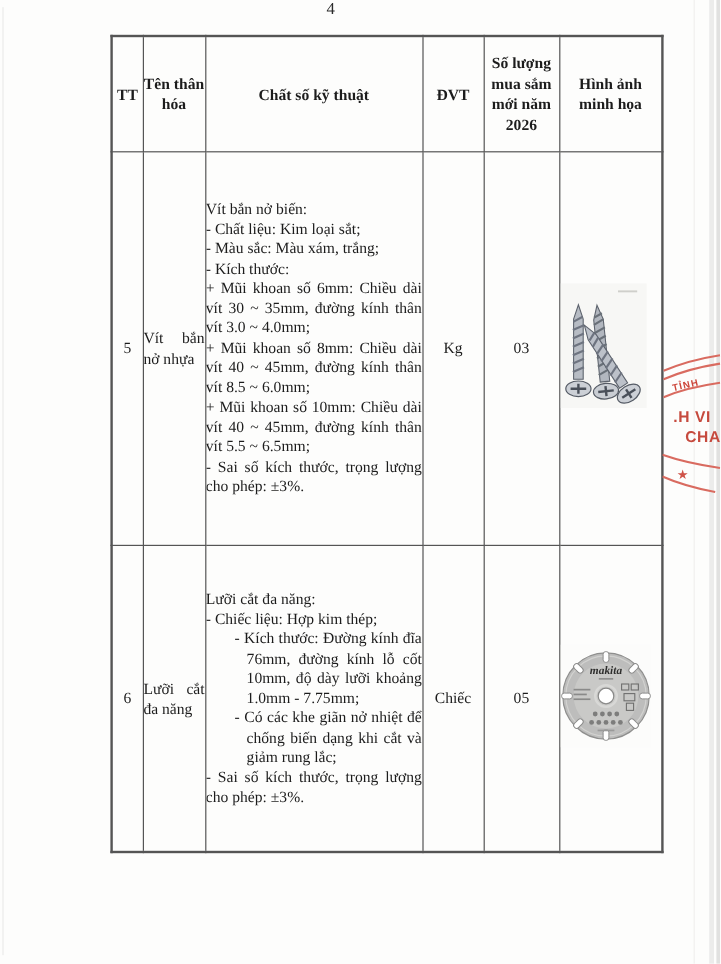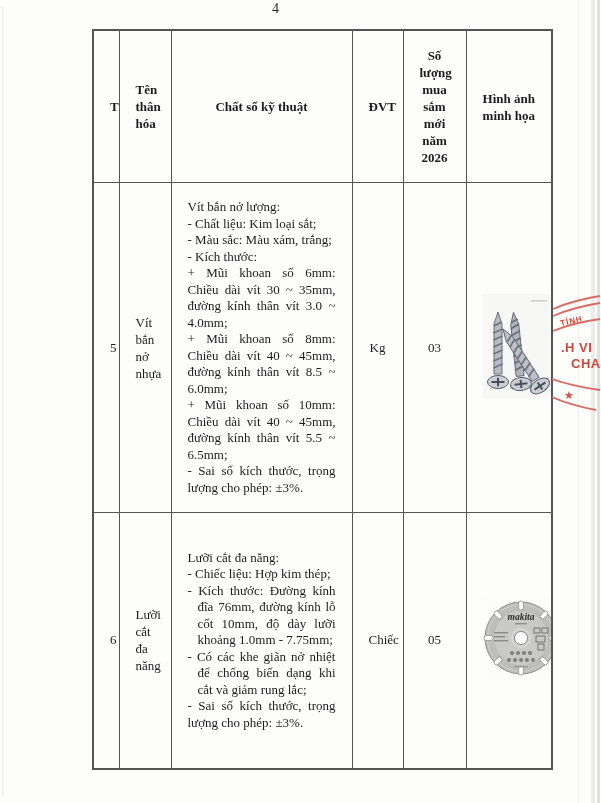--- a/index.html
+++ b/index.html
@@ -21,21 +21,21 @@
   .right-faint-line{position:absolute;left:578px;top:0;width:1px;height:803px;background:#f0efee;}
 
   table.spec{
     position:absolute;left:92px;top:29px;
     border-collapse:collapse;table-layout:fixed;
     width:459px;
     border:2px solid #555;
   }
   table.spec td, table.spec th{
     border:1px solid #555;
-    padding:16px;
+    padding:0;
     vertical-align:middle;
     font-size:13px;
     overflow:hidden;
   }
   col.c-tt{width:26px;}
   col.c-name{width:52px;}
   col.c-spec{width:181px;}
   col.c-dvt{width:51px;}
   col.c-qty{width:63px;}
   col.c-img{width:86px;}
@@ -48,21 +48,21 @@
   th.pad{padding:0 3px;}
 
   td.center{text-align:center;}
   td.name{
     text-align:justify;padding:0 3px;line-height:17px;
   }
   td.specs{padding:0 7px 0 6px;}
   td.specs p{
     margin:0;text-align:justify;line-height:16.5px;
   }
-  td.specs p.hang{padding-left:10px;text-indent:-10px;}
+  td.specs p.hang{padding-left:10px;text-indent:-10px;margin-left:24px;}
   td.img-cell{}
 
   .stamp{
     position:absolute;left:552px;top:293px;width:49px;height:120px;
     pointer-events:none;
   }
   .stamp svg{display:block;}
 </style>
 </head>
 <body>
@@ -93,21 +93,21 @@
         <th>ĐVT</th>
         <th class="pad">Số lượng mua sắm mới năm 2026</th>
         <th class="pad">Hình ảnh minh họa</th>
       </tr>
     </thead>
     <tbody>
       <tr class="row5">
         <td class="center">5</td>
         <td class="name">Vít bắn nở nhựa</td>
         <td class="specs">
-          <p>Vít bắn nở lượng:</p>
+          <p>Vít bắn nở biến:</p>
           <p>- Chất liệu: Kim loại sắt;</p>
           <p>- Màu sắc: Màu xám, trắng;</p>
           <p>- Kích thước:</p>
           <p>+ Mũi khoan số 6mm: Chiều dài vít 30 ~ 35mm, đường kính thân vít 3.0 ~ 4.0mm;</p>
           <p>+ Mũi khoan số 8mm: Chiều dài vít 40 ~ 45mm, đường kính thân vít 8.5 ~ 6.0mm;</p>
           <p>+ Mũi khoan số 10mm: Chiều dài vít 40 ~ 45mm, đường kính thân vít 5.5 ~ 6.5mm;</p>
           <p>- Sai số kích thước, trọng lượng cho phép: ±3%.</p>
         </td>
         <td class="center">Kg</td>
         <td class="center">03</td>

